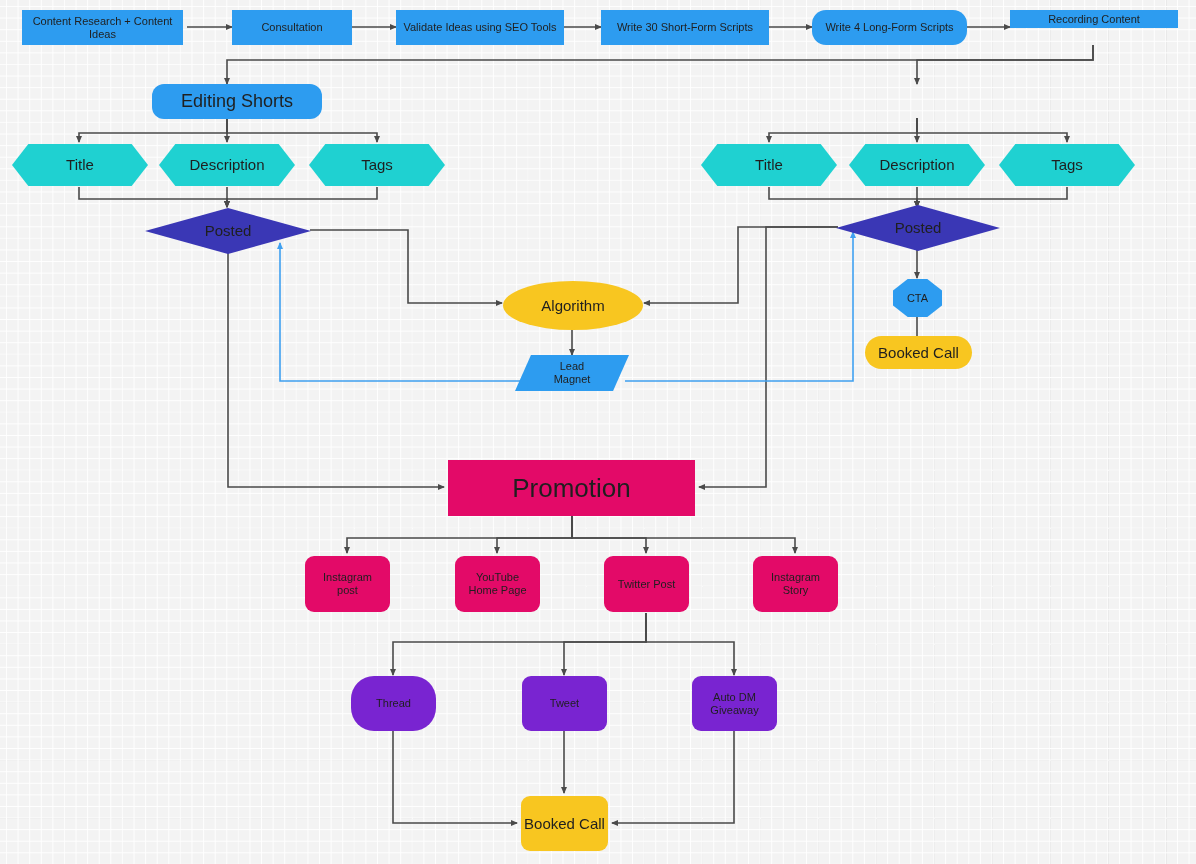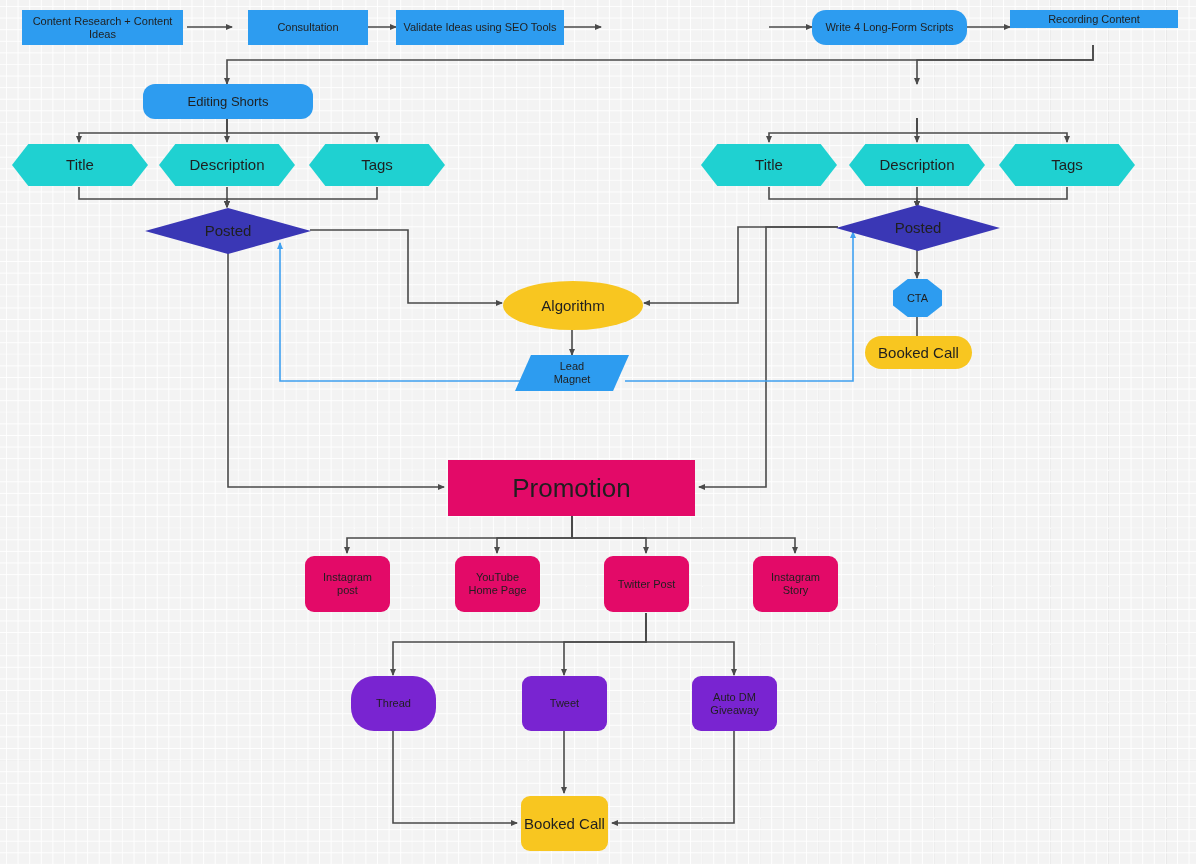--- a/index.html
+++ b/index.html
@@ -69,21 +69,21 @@
     background: #2d9cf0;
     clip-path: polygon(30% 0%, 70% 0%, 100% 30%, 100% 70%, 70% 100%, 30% 100%, 0% 70%, 0% 30%);
   }
   .pill      { border-radius: 26px; background: #f8c620; }
   .pink      { background: #e30a68; }
   .purple    { background: #7924d1; }
   .yellow    { background: #f8c620; }
 
   .fs11 { font-size: 11px; }
   .fs12 { font-size: 15px; }
-  .fs13 { font-size: 13px; }
+  .fs13 { font-size: 18px; margin-left: 9px; }
   .fs26 { font-size: 26px; }
 </style>
 </head>
 <body>
 
 <div id="canvas">
 
   <svg id="wires" viewBox="0 0 1196 864" xmlns="http://www.w3.org/2000/svg">
     <defs>
       <marker id="ah" markerWidth="7" markerHeight="7" refX="6" refY="3" orient="auto" markerUnits="userSpaceOnUse">
@@ -151,22 +151,23 @@
       <path d="M917,317 L917,336"></path>
     </g>
 
     <g fill="none" stroke="#3fa0f0" stroke-width="1.6" marker-end="url(#ahb)">
       <path d="M520,381 L280,381 L280,243"></path>
       <path d="M625,381 L853,381 L853,232"></path>
     </g>
   </svg>
 
   <div class="node rect fs11" style="left:22px;top:10px;width:161px;height:35px;">Content Research + Content Ideas</div>
-  <div class="node rect fs11" style="left:232px;top:10px;width:120px;height:35px;margin-left:16px;">Consultation</div>
+  <div class="node rect fs11" style="left:232px;top:10px;width:120px;height:35px;">Consultation</div>
   <div class="node rect fs11" style="left:396px;top:10px;width:168px;height:35px;">Validate Ideas using SEO Tools</div>
+  <div class="node rect fs11" style="left:601px;top:10px;width:168px;height:35px;">Write 30 Short-Form Scripts</div>
   <div class="node rect fs11" style="left:812px;top:10px;width:155px;height:35px;border-radius:14px;">Write 4 Long-Form Scripts</div>
   <div class="node rect fs11" style="left:1010px;top:10px;width:168px;height:18px;">Recording Content</div>
 
   <div class="node rect rrect-lg fs13" style="left:143px;top:84px;width:170px;height:35px;">Editing Shorts</div>
   <div class="node hex fs12" style="left:12px;top:144px;width:136px;height:42px;">Title</div>
   <div class="node hex fs12" style="left:159px;top:144px;width:136px;height:42px;">Description</div>
   <div class="node hex fs12" style="left:309px;top:144px;width:136px;height:42px;">Tags</div>
   <div class="node diamond fs12" style="left:145px;top:208px;width:166px;height:46px;">Posted</div>
 
   <div class="node hex fs12" style="left:701px;top:144px;width:136px;height:42px;">Title</div>

